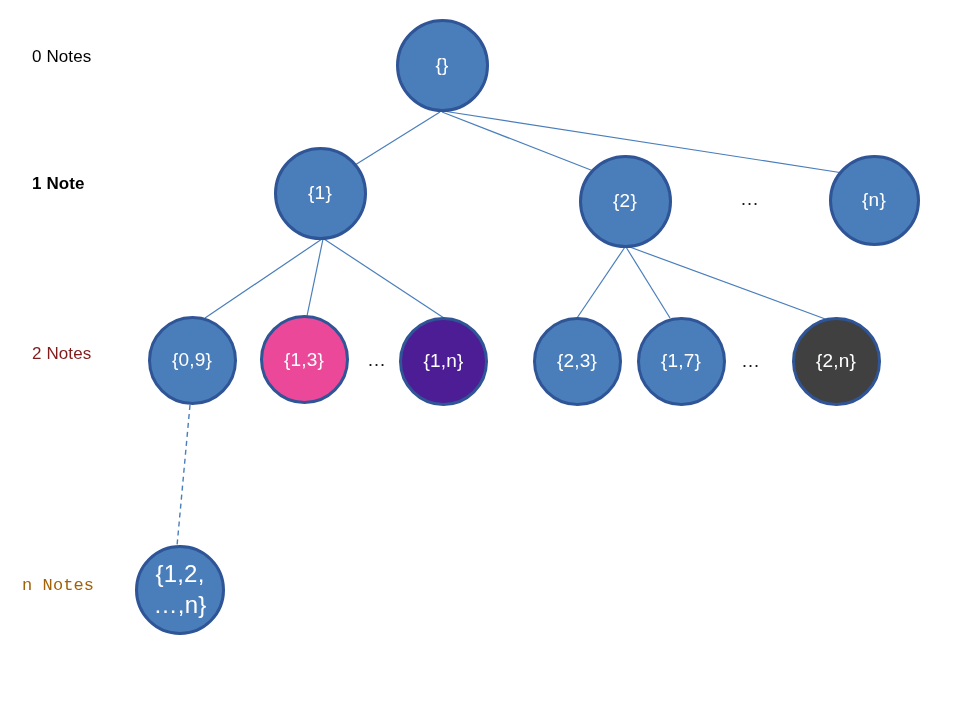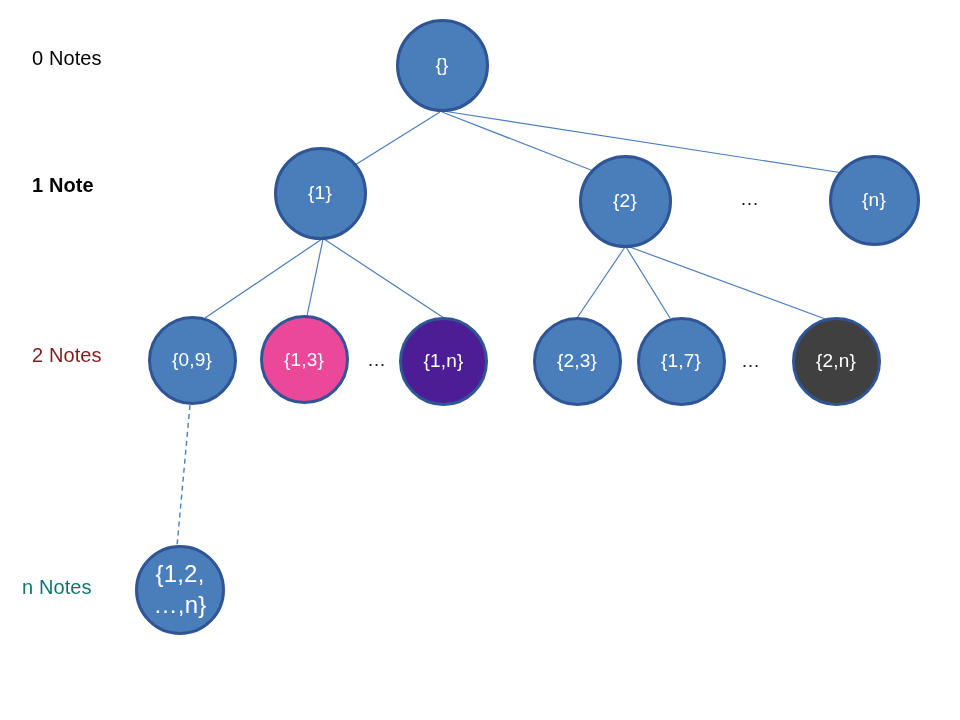--- a/index.html
+++ b/index.html
@@ -42,21 +42,21 @@
     white-space: pre-line;
     z-index: 2;
   }
   .node.two-line {
     font-size: 24px;
     line-height: 1.28;
   }
   .row-label {
     position: absolute;
     color: #000000;
-    font-size: 20px;
+    font-size: 17px;
     letter-spacing: 0.1px;
     white-space: nowrap;
     z-index: 3;
   }
   .ellipsis {
     position: absolute;
     color: #1a1a1a;
     font-size: 19px;
     letter-spacing: 1px;
     white-space: nowrap;
@@ -78,21 +78,21 @@
       <line x1="625" y1="247" x2="577" y2="318" stroke="#4a7ebb" stroke-width="1.2"></line>
       <line x1="626" y1="247" x2="670" y2="318" stroke="#4a7ebb" stroke-width="1.2"></line>
       <line x1="627" y1="246" x2="828" y2="320" stroke="#4a7ebb" stroke-width="1.2"></line>
       <line x1="190" y1="405" x2="177" y2="546" stroke="#4a7ebb" stroke-width="1.4" stroke-dasharray="5,4"></line>
     </svg>
 
   <div id="labels-layer">
       <div class="row-label" style="left: 32px; top: 47px; color: rgb(0, 0, 0);">0 Notes</div>
       <div class="row-label" style="left: 32px; top: 174px; color: rgb(0, 0, 0); font-weight: bold;">1 Note</div>
       <div class="row-label" style="left: 32px; top: 344px; color: #7f1d1d;">2 Notes</div>
-      <div class="row-label" style="left: 22px; top: 576px; color: #0f766e;">n Notes</div>
+      <div class="row-label" style="left: 22px; top: 576px; color: #a16207; font-family: Liberation Mono, monospace;">n Notes</div>
     </div>
 
   <div id="nodes-layer">
       <div class="node" style="left: 395.5px; top: 18.5px; width: 93px; height: 93px; background: rgb(74, 126, 187); border-color: rgb(47, 85, 151); color: rgb(255, 255, 255);">{}</div>
       <div class="node" style="left: 273.5px; top: 146.5px; width: 93px; height: 93px; background: rgb(74, 126, 187); border-color: rgb(47, 85, 151); color: rgb(255, 255, 255);">{1}</div>
       <div class="node" style="left: 578.5px; top: 154.5px; width: 93px; height: 93px; background: rgb(74, 126, 187); border-color: rgb(47, 85, 151); color: rgb(255, 255, 255);">{2}</div>
       <div class="node" style="left: 828.5px; top: 154.5px; width: 91px; height: 91px; background: rgb(74, 126, 187); border-color: rgb(47, 85, 151); color: rgb(255, 255, 255);">{n}</div>
       <div class="node" style="left: 147.5px; top: 315.5px; width: 89px; height: 89px; background: rgb(74, 126, 187); border-color: rgb(47, 85, 151); color: rgb(255, 255, 255);">{0,9}</div>
       <div class="node" style="left: 259.5px; top: 315px; width: 89px; height: 89px; background: #ec4899; border-color: rgb(47, 85, 151); color: rgb(255, 255, 255);">{1,3}</div>
       <div class="node" style="left: 399px; top: 316.5px; width: 89px; height: 89px; background: #4c1d95; border-color: rgb(47, 85, 151); color: rgb(255, 255, 255);">{1,n}</div>

